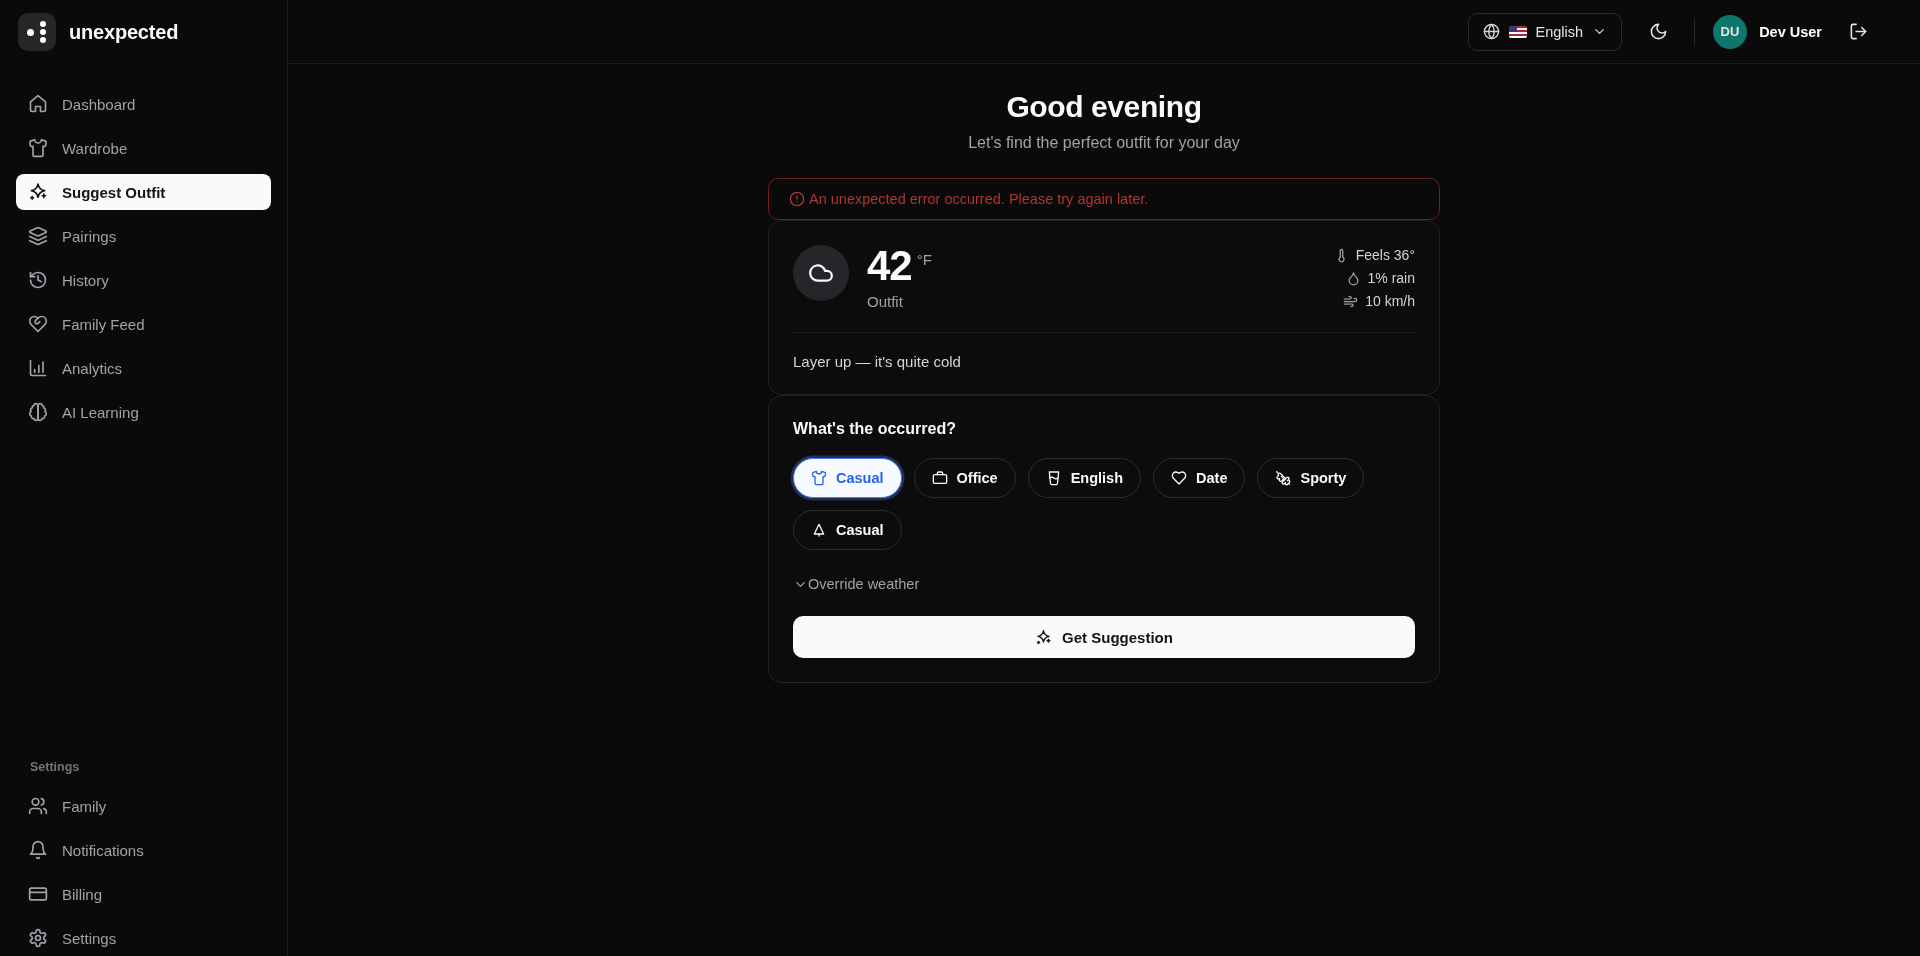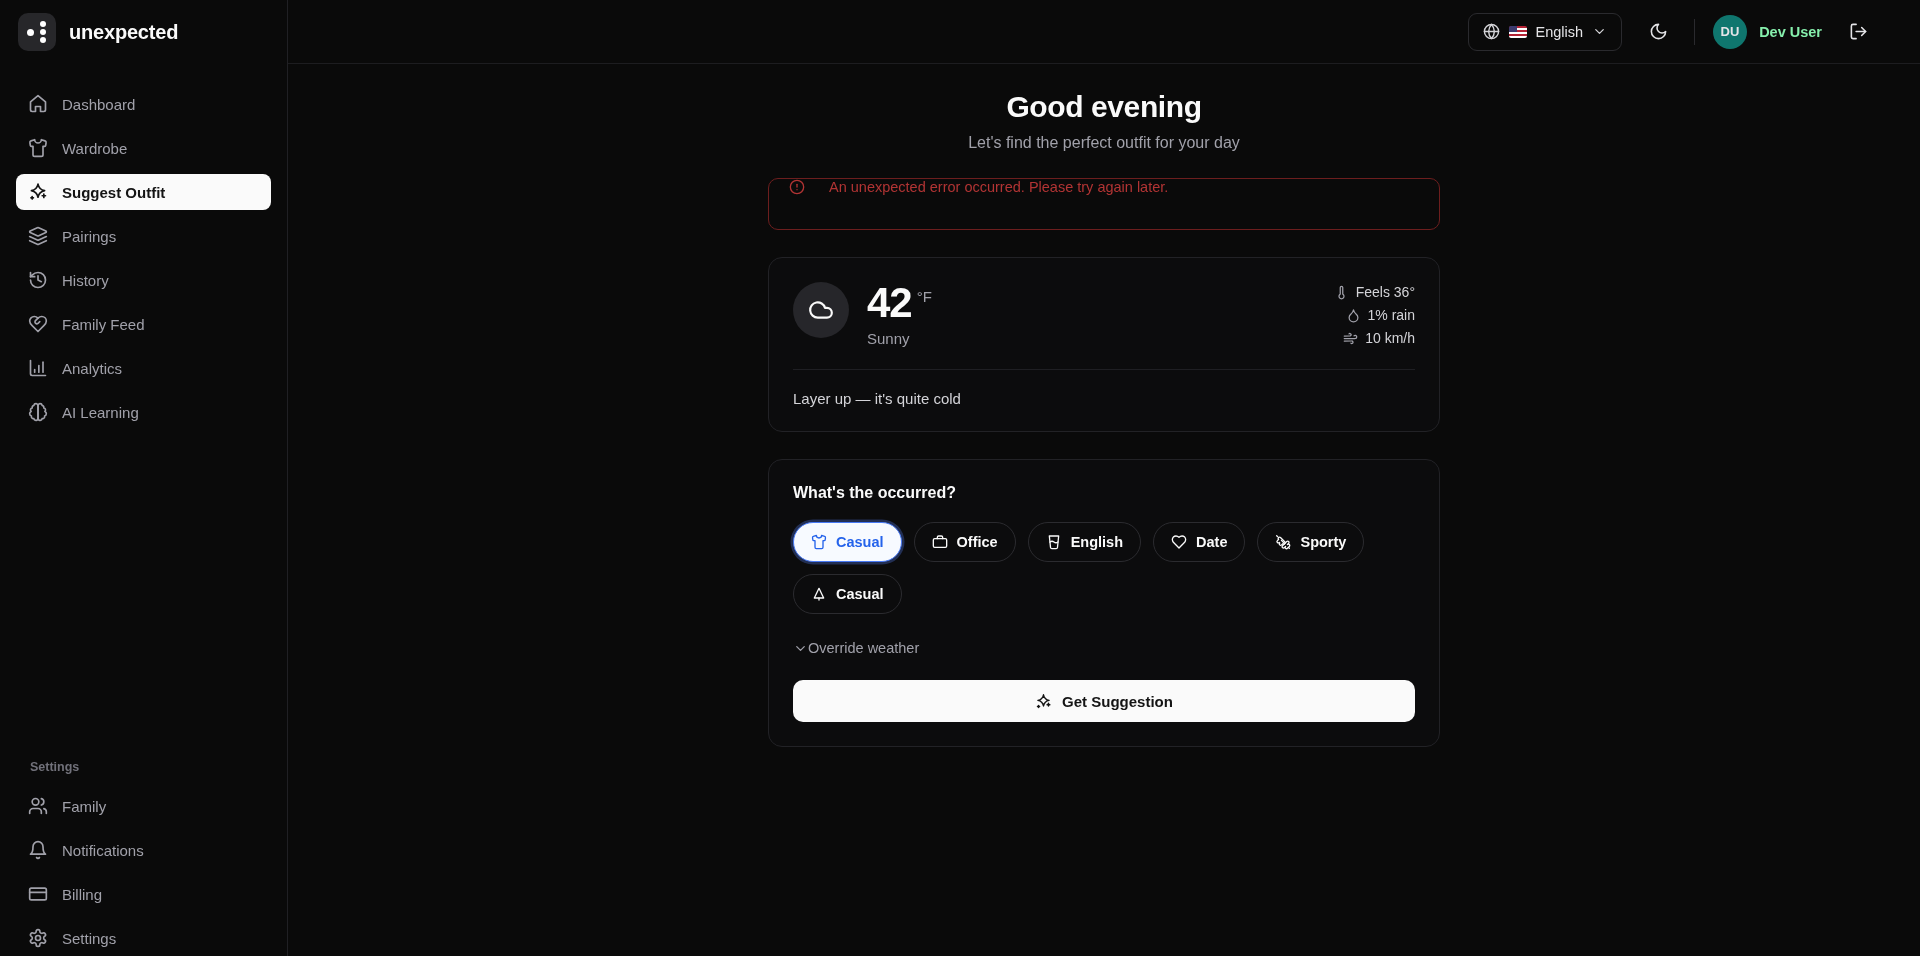--- a/index.html
+++ b/index.html
@@ -43,33 +43,33 @@
   .flag { width:18px; height:12px; border-radius:2px; position:relative; overflow:hidden; flex:0 0 18px;
           background:repeating-linear-gradient(#b22234 0 2px, #fff 2px 4px); }
   .flag::after { content:""; position:absolute; left:0; top:0; width:8px; height:6px; background:#3c3b6e; }
   .icon-btn { width:36px; height:36px; background:none; border:none; color:#e4e4e7; display:flex;
               align-items:center; justify-content:center; cursor:pointer; padding:0; }
   .icon-btn svg { width:19px; height:19px; }
   .vdiv { width:1px; height:26px; background:#2a2a2e; }
   .user { display:flex; align-items:center; gap:12px; cursor:pointer; }
   .avatar { width:34px; height:34px; border-radius:50%; background:#0f766e; color:#e4e4e7; font-size:13px;
             font-weight:700; display:flex; align-items:center; justify-content:center; letter-spacing:.3px; }
-  .user-name { font-size:14.5px; font-weight:700; color:#86efac; }
+  .user-name { font-size:14.5px; font-weight:700; color:#ffffff; }
 
   
   .main { flex:1; overflow:auto; }
   .content { width:672px; margin:0 auto; padding-top:26px; }
   .greeting { margin:0; font-size:30px; font-weight:800; text-align:center; letter-spacing:-.4px; }
   .subtitle { margin:10px 0 0; text-align:center; color:#a1a1aa; font-size:16px; }
 
-  .error-banner { margin-top:26px; height:52px; border:1px solid #6d1e1e; border-radius:10px;
-                  display:flex; gap:24px; padding:0 20px; color:#b23434; font-size:14.5px; }
+  .error-banner { margin-top:26px; height:42px; border:1px solid #6d1e1e; border-radius:10px;
+                  display:flex; align-items:center; gap:4px; padding:0 20px; color:#b23434; font-size:14.5px; }
   .error-banner svg { width:16px; height:16px; flex:0 0 16px; }
 
-  .card { margin-top:27px; background:#0c0c0d; border:1px solid #222226; border-radius:14px; padding:24px; }
+  .card { background:#0c0c0d; border:1px solid #222226; border-radius:14px; padding:24px; }
   .weather-top { display:flex; justify-content:space-between; }
   .weather-left { display:flex; gap:18px; align-items:flex-start; }
   .weather-chip { width:56px; height:56px; border-radius:50%; background:#26262a; color:#fafafa;
                   display:flex; align-items:center; justify-content:center; flex:0 0 56px; }
   .weather-chip svg { width:26px; height:26px; }
   .temp-line { display:flex; align-items:flex-start; }
   .temp { font-size:42px; font-weight:800; line-height:1; letter-spacing:-1px; }
   .unit { font-size:15px; color:#a1a1aa; margin:6px 0 0 5px; font-weight:500; }
   .cond { margin-top:6px; color:#a1a1aa; font-size:15px; }
   .weather-details { display:flex; flex-direction:column; align-items:flex-end; gap:7px; padding-top:2px; }
@@ -297,21 +297,21 @@
                     <svg viewBox="0 0 24 24" fill="none" stroke="currentColor" stroke-width="2" stroke-linecap="round" stroke-linejoin="round" style="width:100%;height:100%;display:block">
                       <path d="M17.5 19H9a7 7 0 1 1 6.71-9h1.79a4.5 4.5 0 1 1 0 9Z"></path>
                     </svg>
                   </span>
               </div>
               <div>
                 <div class="temp-line">
                   <span class="temp">42</span>
                   <span class="unit">°F</span>
                 </div>
-                <div class="cond">Sunny</div>
+                <div class="cond">Outfit</div>
               </div>
             </div>
             <div class="weather-details" id="weather-details">
                 <div class="wd-row">
                   <span style="display:inline-flex;width:15px;height:15px">
                     <svg viewBox="0 0 24 24" fill="none" stroke="currentColor" stroke-width="2" stroke-linecap="round" stroke-linejoin="round" style="width:100%;height:100%;display:block">
                       <path d="M14 4v10.54a4 4 0 1 1-4 0V4a2 2 0 0 1 4 0Z"></path>
                     </svg>
                   </span>
                   <span>Feels 36°</span>

